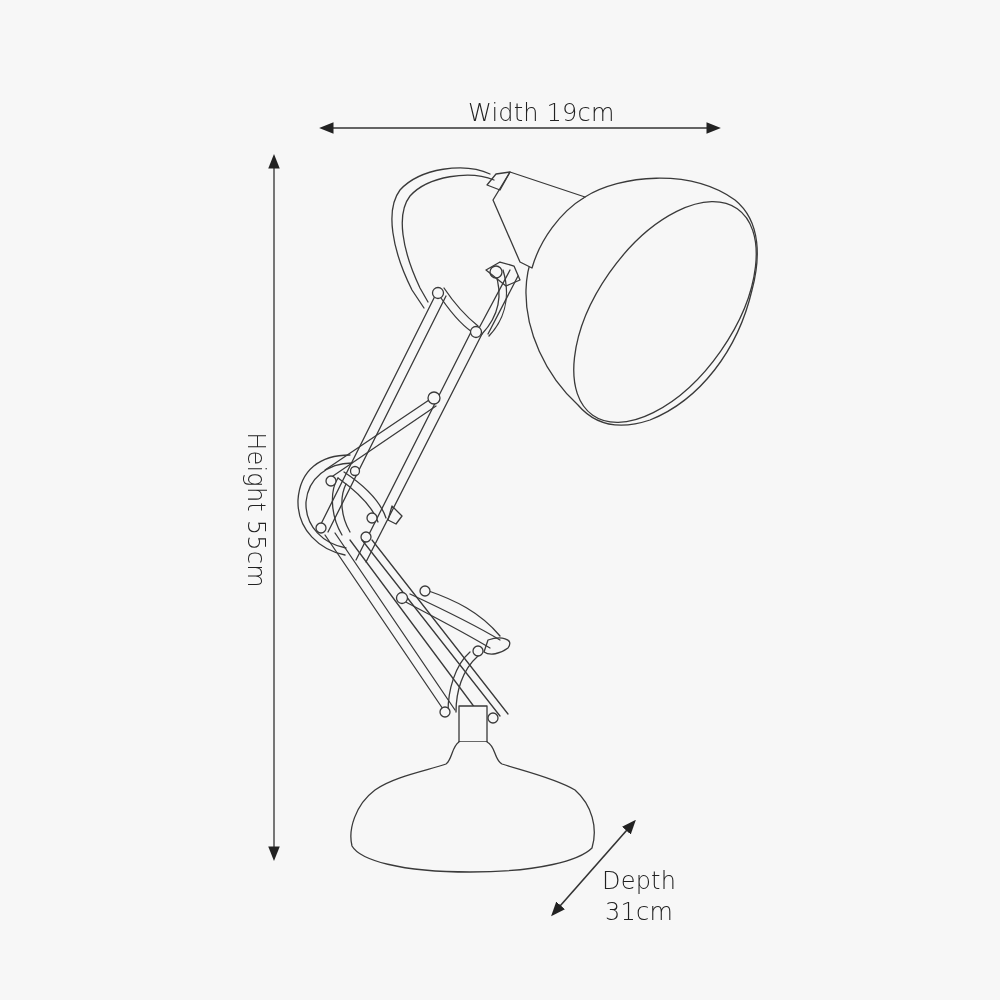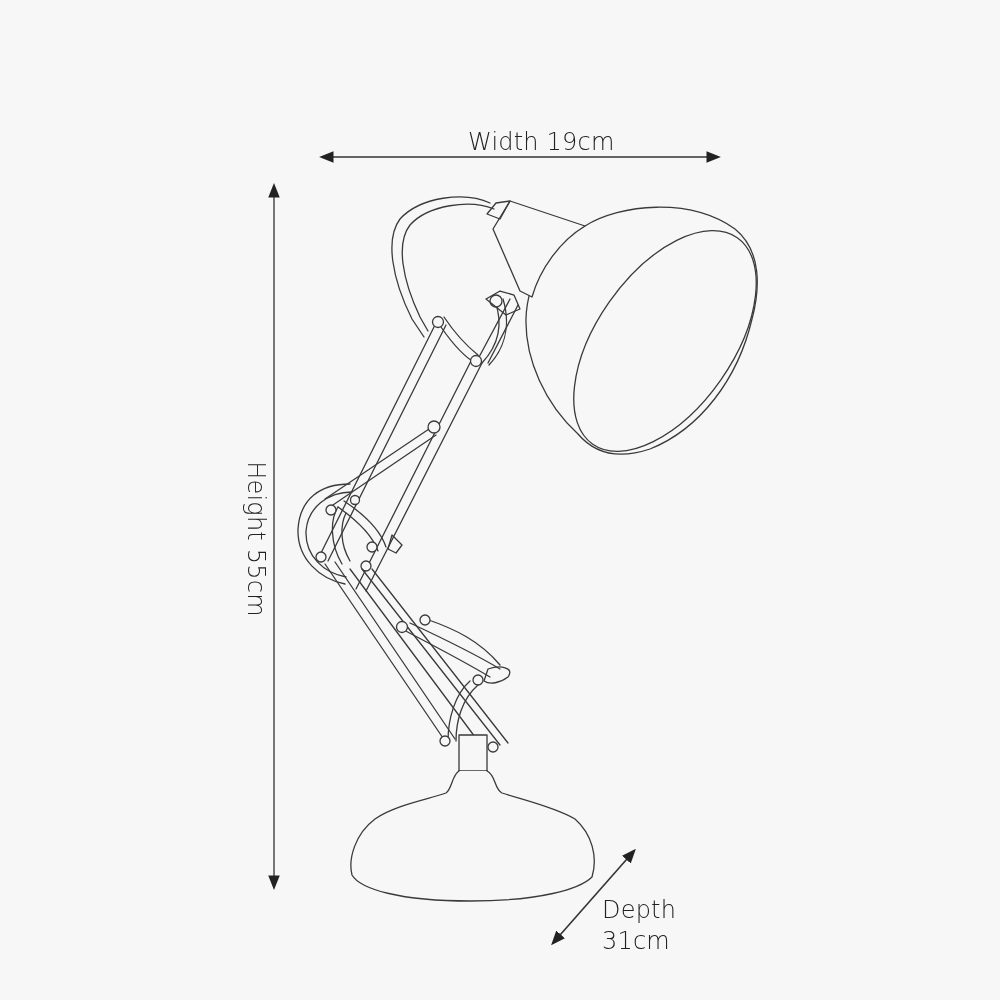--- a/index.html
+++ b/index.html
@@ -2,32 +2,32 @@
 <html><head>
   <meta charset="utf-8">
   <style>
     html, body { margin: 0; padding: 0; }
     body {
       width: 1000px; height: 1000px; overflow: hidden;
       background: #f7f7f7;
       font-family: "DejaVu Sans", "Liberation Sans", sans-serif;
       position: relative;
     }
-    .canvas { position: absolute; left: 0; top: 0; width: 1000px; height: 924px; margin-top: 29px; }
+    .canvas { position: absolute; left: 0; top: 0; width: 1000px; height: 924px; }
     .label {
       position: absolute; color: #222; font-size: 24px; font-weight: 300;
       letter-spacing: 0.2px; white-space: nowrap; line-height: 1;
     }
     .width-label { left: 468px; top: 101px; }
     .height-label {
       left: 256px; top: 510px;
       transform: translate(-50%, -50%) rotate(90deg);
       transform-origin: center center;
     }
-    .depth-label { left: 602px; top: 866px; line-height: 31px; text-align: left; }
+    .depth-label { left: 602px; top: 866px; line-height: 31px; text-align: center; }
     .depth-label span { display: block; }
     svg line, svg path, svg ellipse, svg circle, svg polygon, svg rect { vector-effect: non-scaling-stroke; }
   </style>
 </head>
 <body>
 
 <div class="canvas">
   <svg width="1000" height="1000" viewBox="0 0 1000 1000" xmlns="http://www.w3.org/2000/svg">
     <defs>
       <marker id="arrow" viewBox="0 0 10 10" refX="8" refY="5" markerWidth="9" markerHeight="9" orient="auto-start-reverse">

